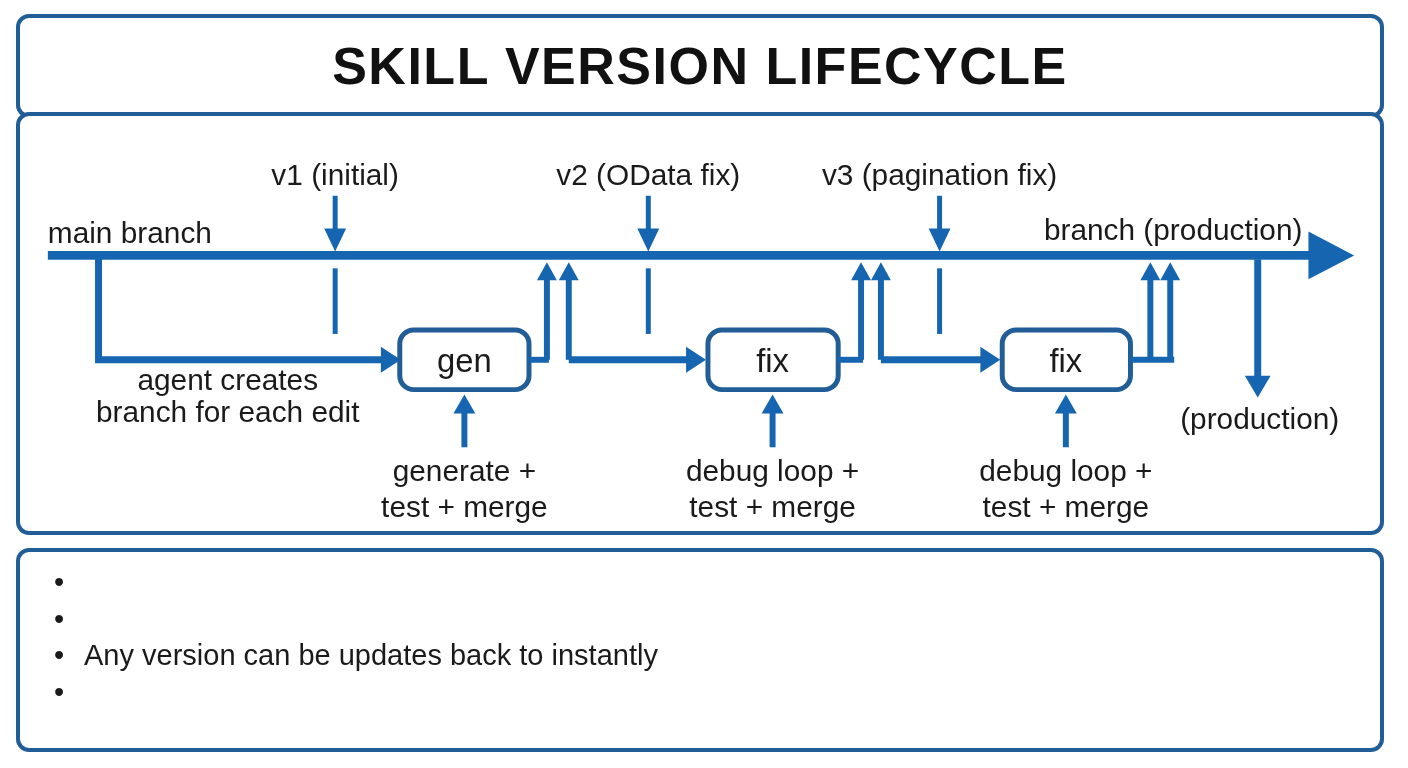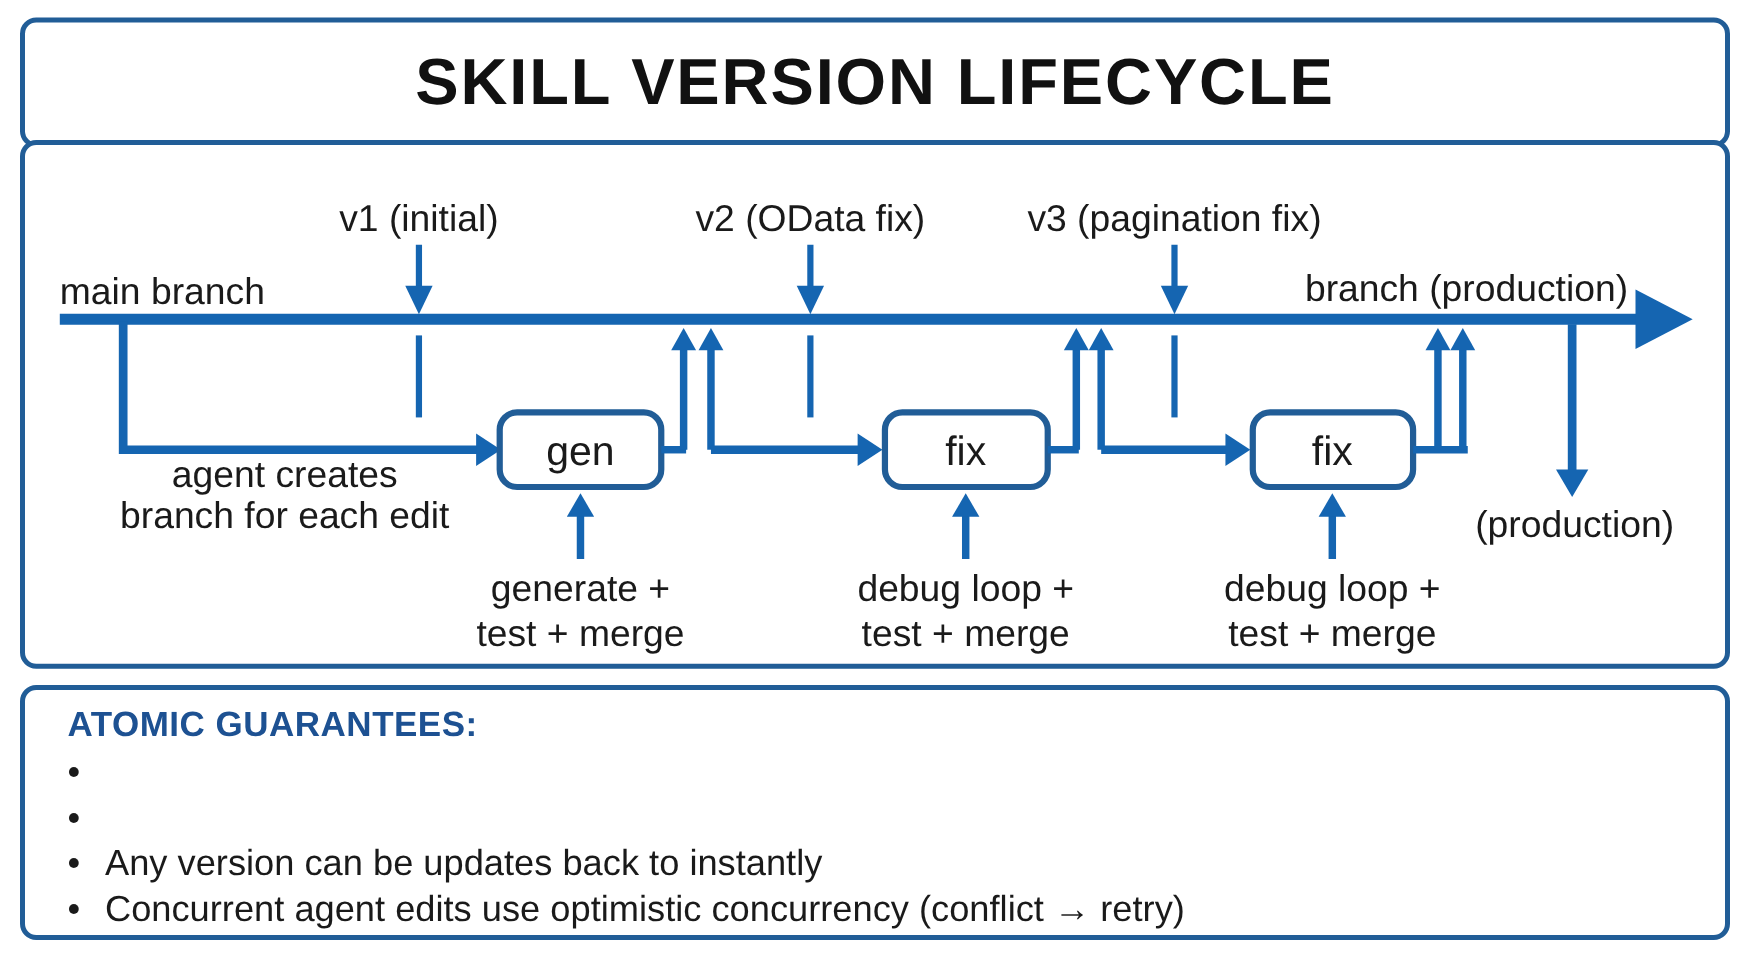--- a/index.html
+++ b/index.html
@@ -160,32 +160,30 @@
         <line x1="1052" y1="332" x2="1052" y2="296" stroke="#1565b1" stroke-width="6"></line>
         <polygon points="1041,298 1063,298 1052,279" fill="#1565b1"></polygon>
         <text x="1052" y="366" text-anchor="middle">debug loop +</text>
         <text x="1052" y="402" text-anchor="middle">test + merge</text>
       </g>
 
     </svg>
   </section>
 
   <section class="box guarantees-box">
-    <h2>ATOMIC GUARANTEES:</h2>
     <ul>
       <li>
         <span class="dot">•</span>
       </li>
       <li>
         <span class="dot">•</span>
       </li>
       <li>
         <span class="dot">•</span>
         <span>Any version can be updates back to instantly</span>
       </li>
       <li>
         <span class="dot">•</span>
-        <span>Concurrent agent edits use optimistic concurrency (conflict → retry)</span>
       </li>
     </ul>
   </section>
 
 </div>
 
 </body></html>

